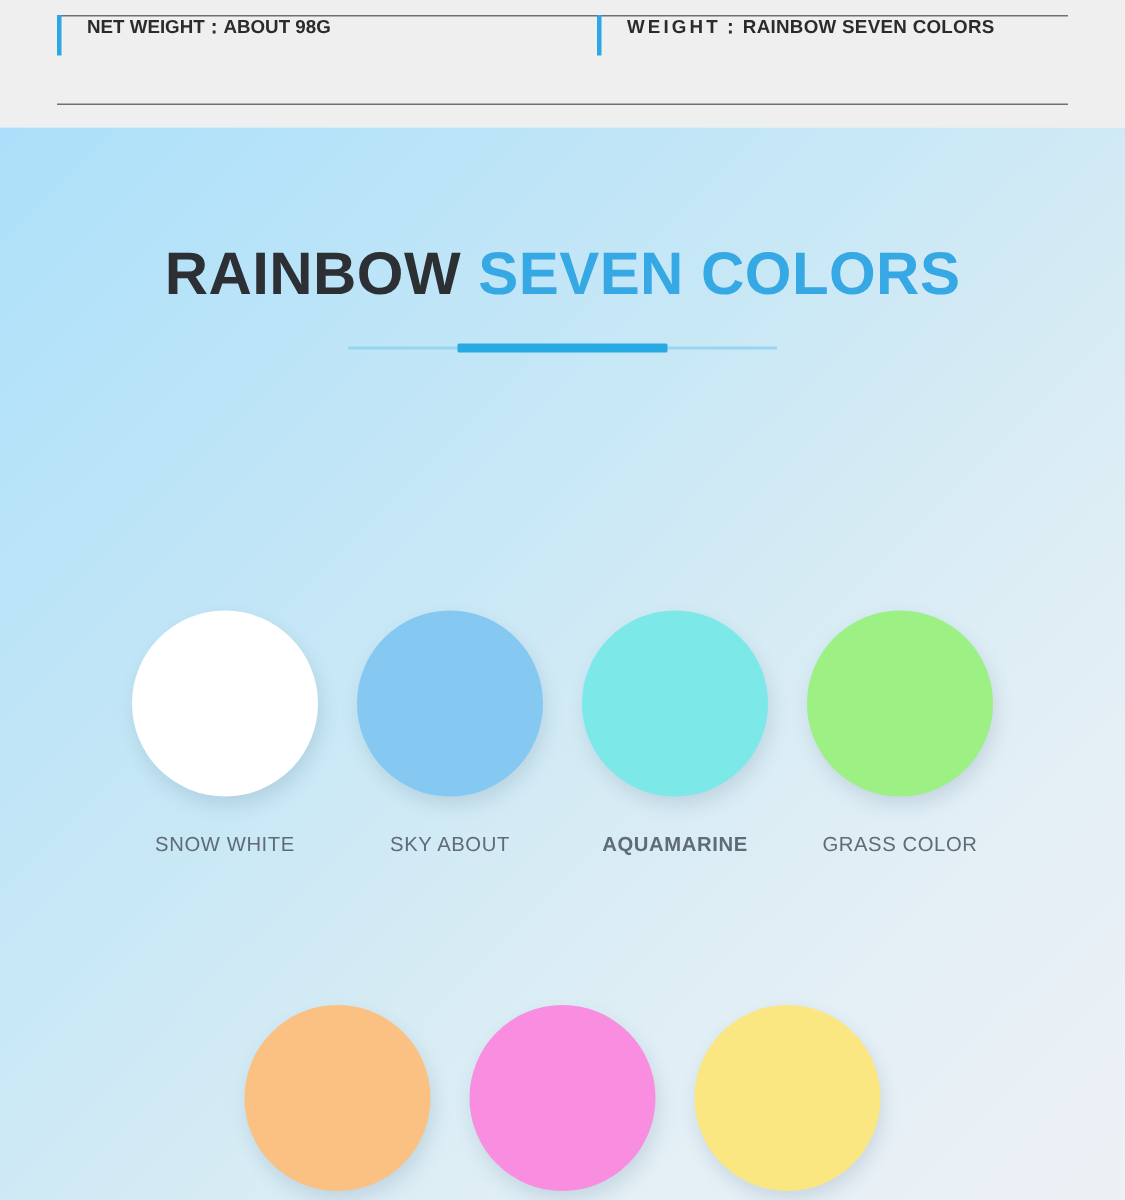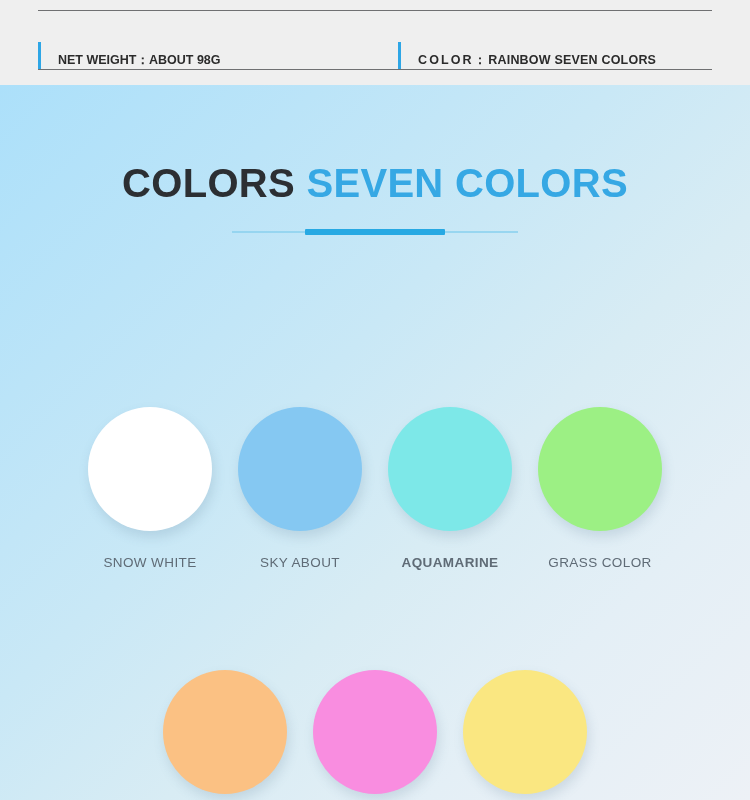--- a/index.html
+++ b/index.html
@@ -44,21 +44,21 @@
     top: 10px;
     left: 38px;
     width: 674px;
     height: 59px;
     display: flex;
     align-items: center;
   }
 
   .spec-item {
     display: flex;
-    align-items: flex-end;
+    align-items: flex-start;
     height: 100%;
   }
   .spec-item.first { width: 360px; }
 
   .spec-tick {
     width: 3px;
     height: 27px;
     background: #2ea6e6;
     flex: 0 0 auto;
   }
@@ -190,30 +190,30 @@
 
     <div class="spec-items">
 
       <div class="spec-item first">
         <div class="spec-tick"></div>
         <div class="spec-text"><span>NET WEIGHT：</span><span class="val">ABOUT 98G</span></div>
       </div>
 
       <div class="spec-item">
         <div class="spec-tick"></div>
-        <div class="spec-text tracked"><span>COLOR：</span><span class="val">RAINBOW SEVEN COLORS</span></div>
+        <div class="spec-text tracked"><span>WEIGHT：</span><span class="val">RAINBOW SEVEN COLORS</span></div>
       </div>
 
     </div>
   </div>
 
   <div class="panel">
 
     <div class="title-block">
-      <div class="title"><span class="dark">COLORS</span><span>&nbsp;</span><span class="accent" style="color: rgb(54, 168, 228);">SEVEN COLORS</span></div>
+      <div class="title"><span class="dark">RAINBOW</span><span>&nbsp;</span><span class="accent" style="color: rgb(54, 168, 228);">SEVEN COLORS</span></div>
 
       <div class="divider">
         <div class="line"></div>
         <div class="bold" style="background: rgb(39, 169, 227);"></div>
       </div>
     </div>
 
     <div class="rows">
 
       <div class="row row-1">

